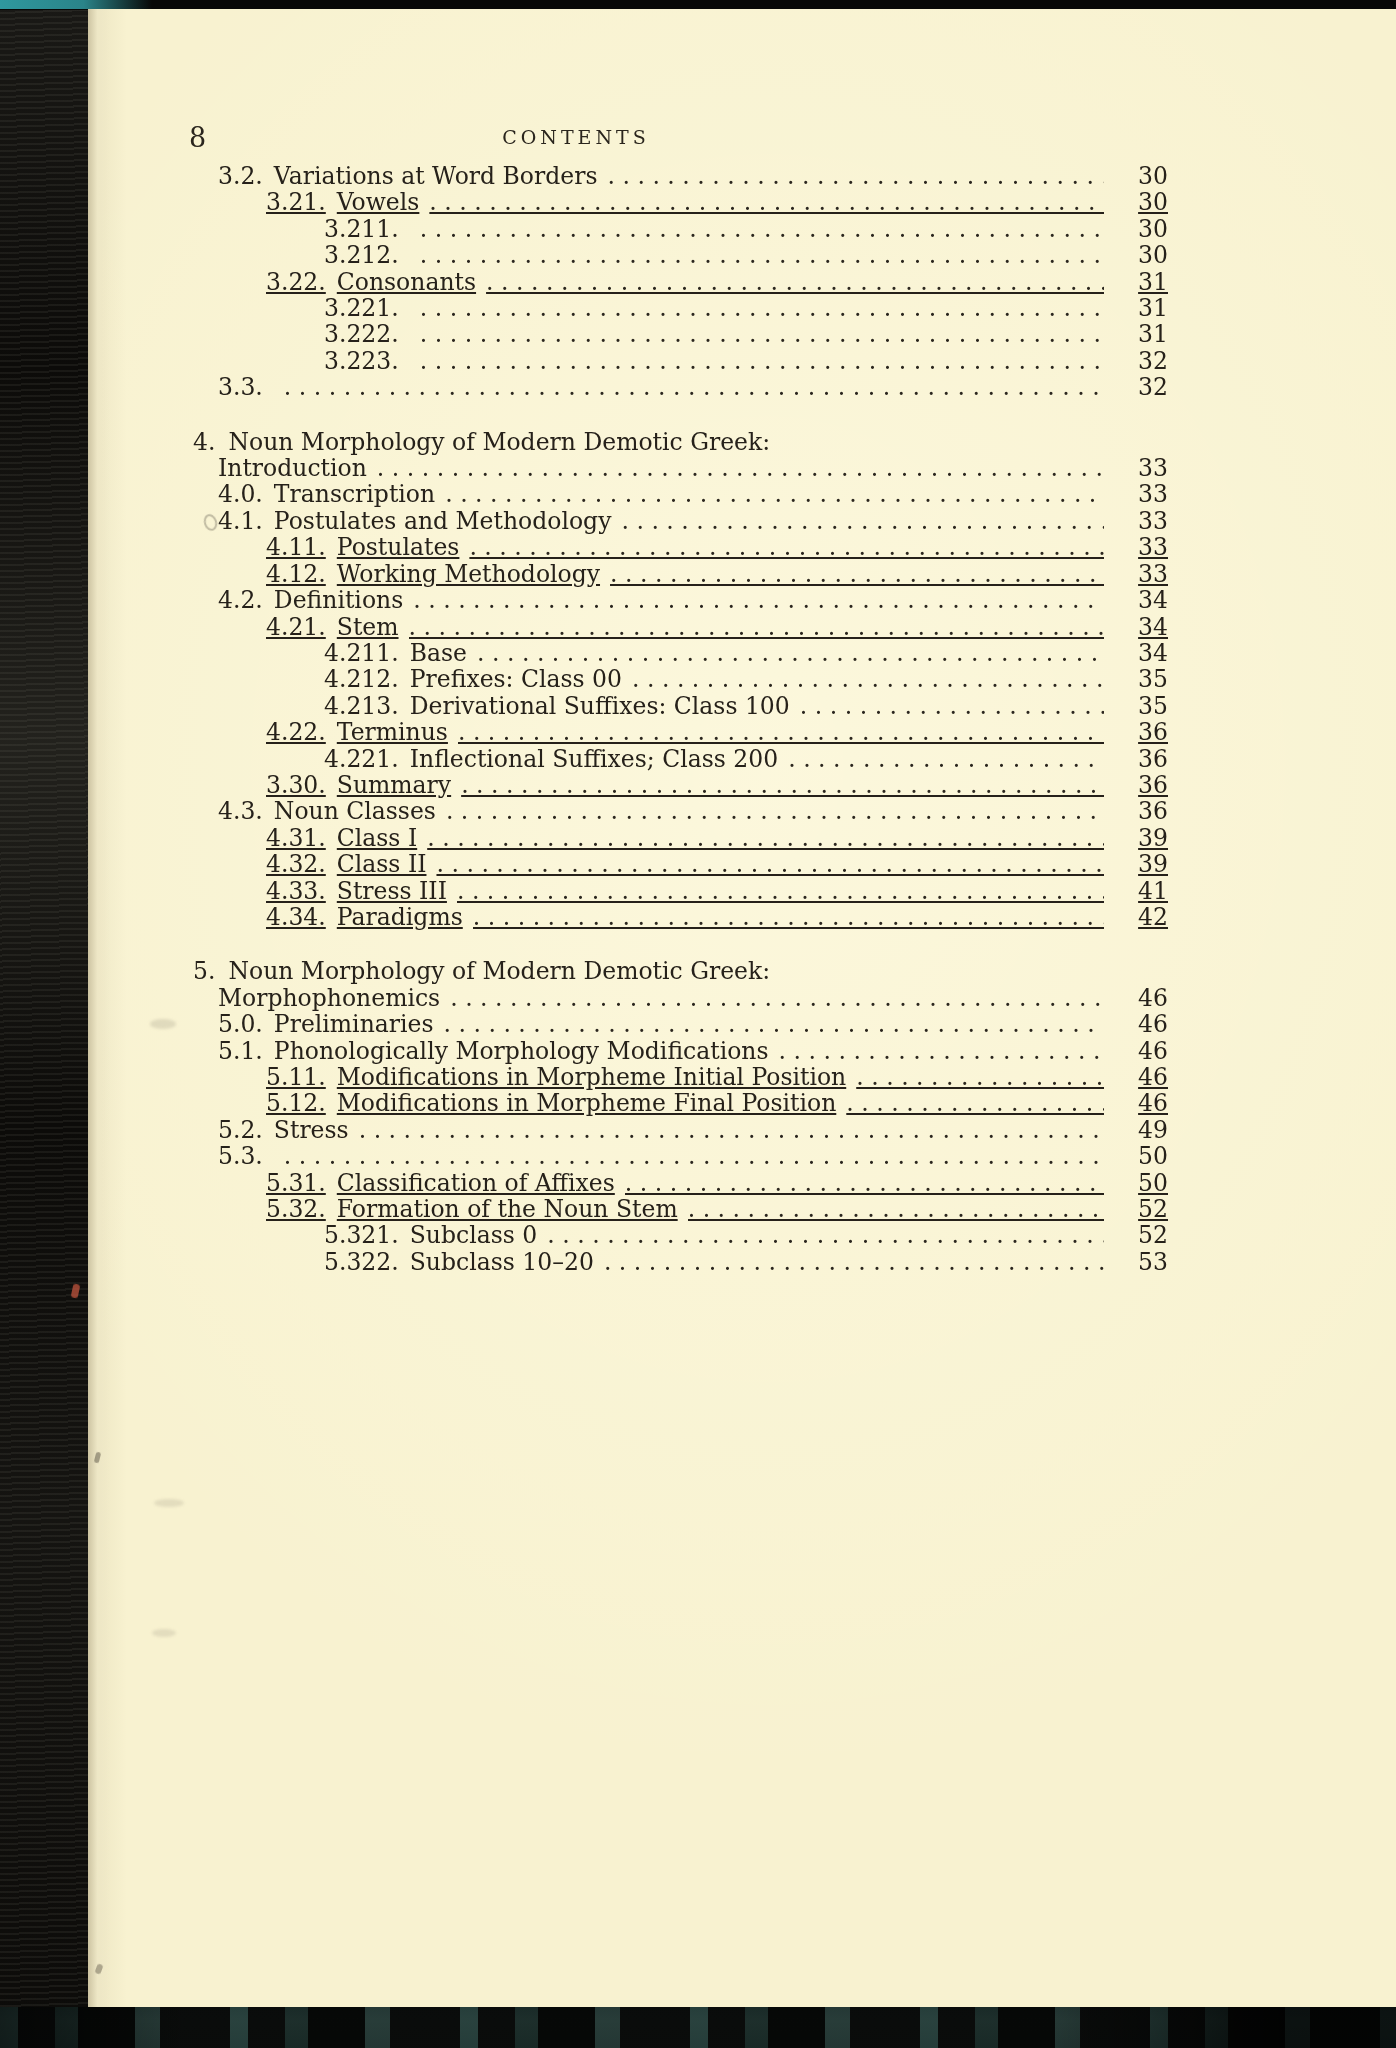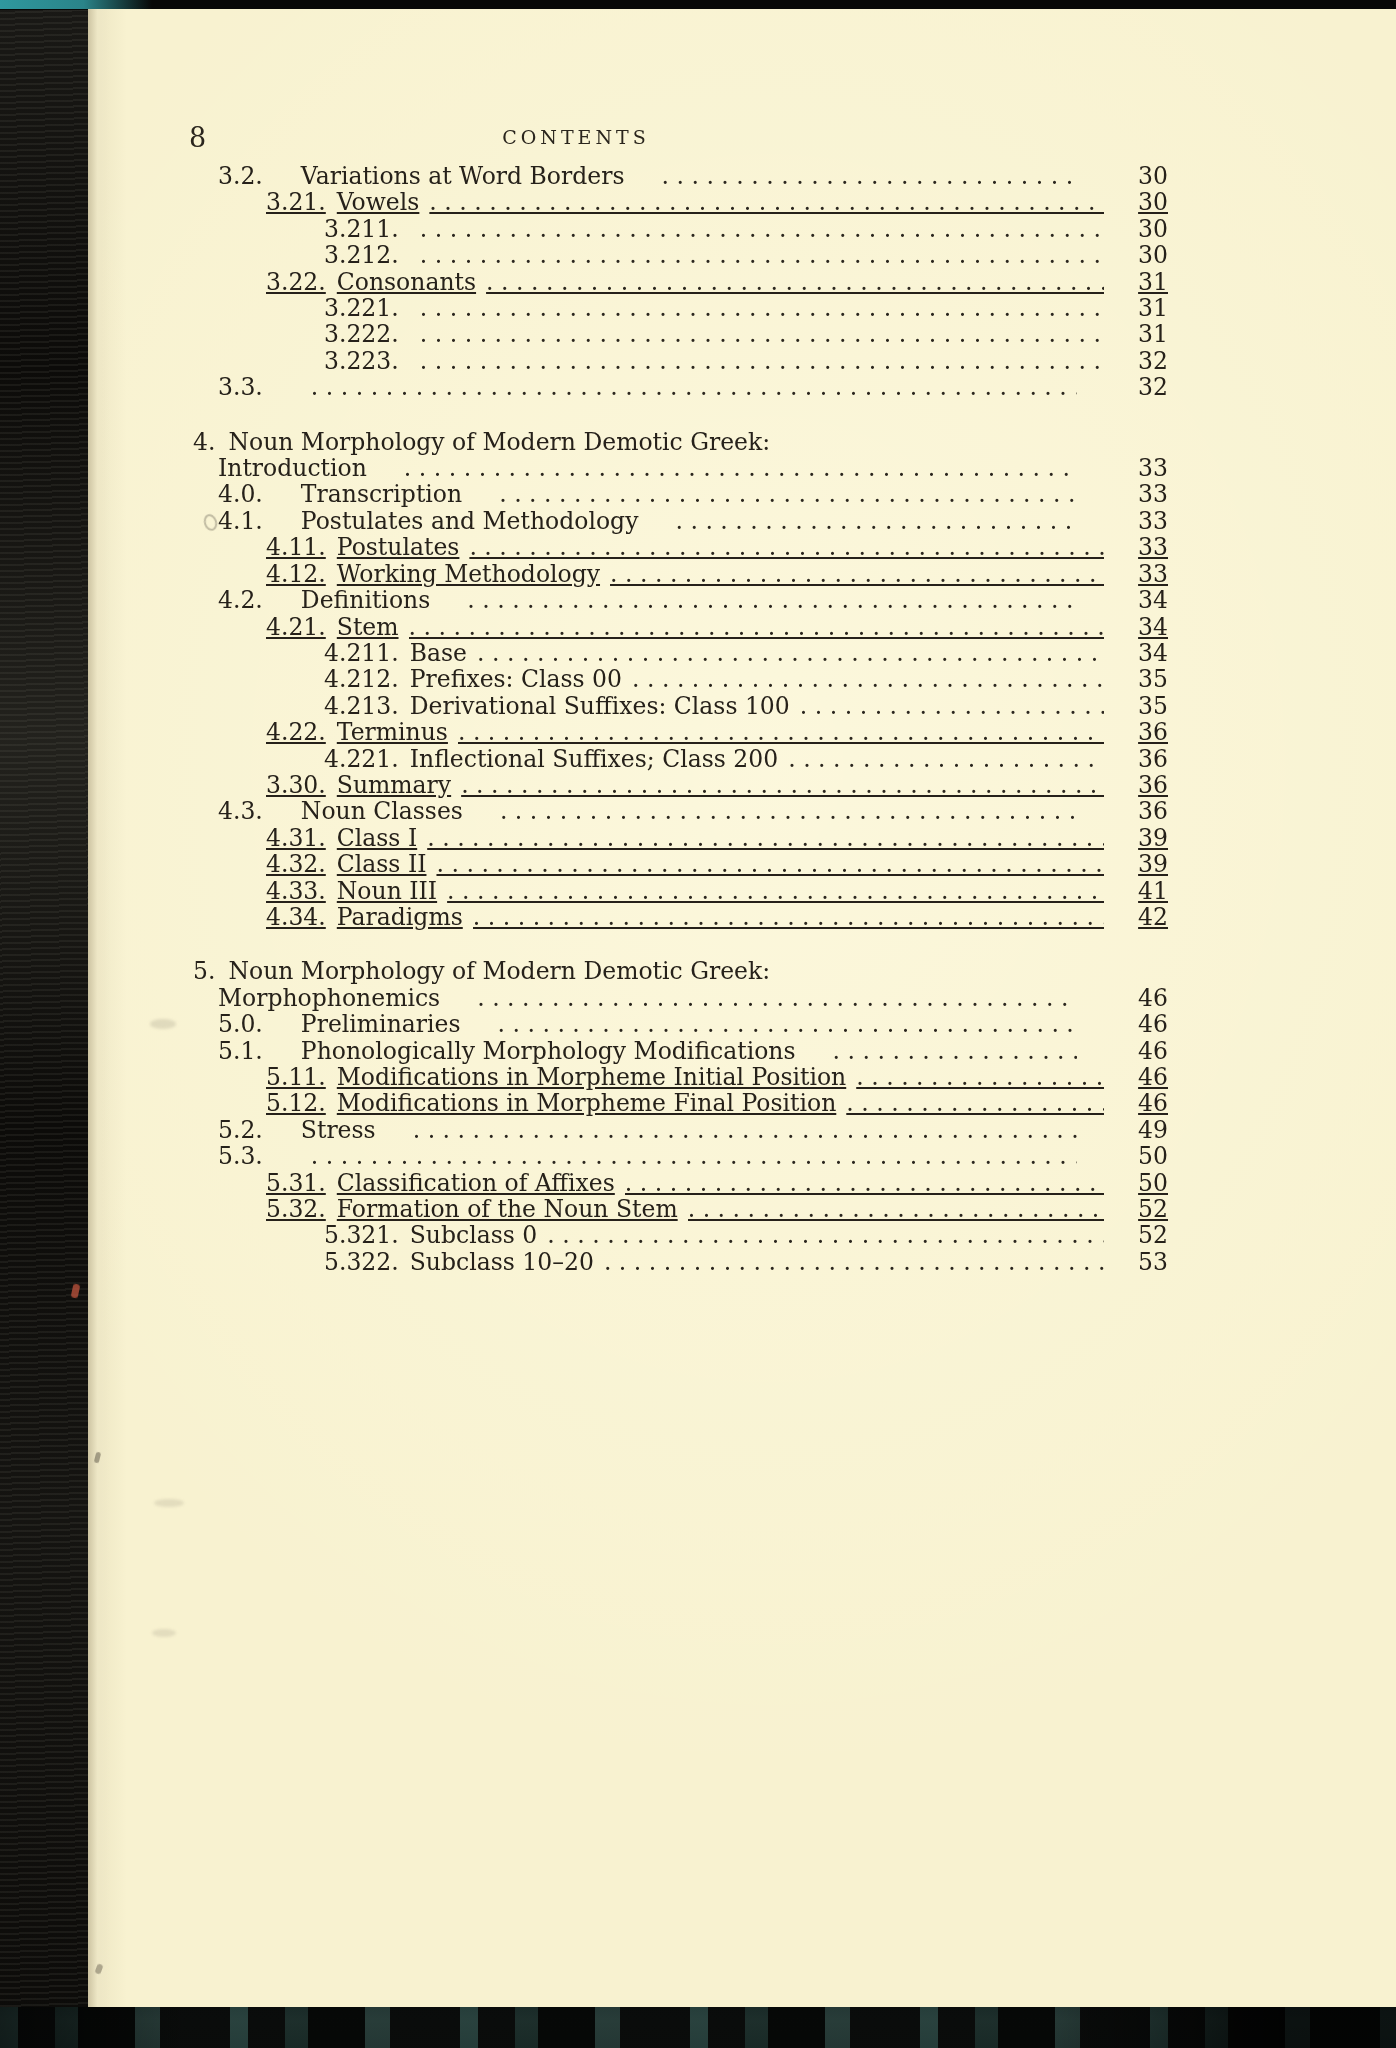--- a/index.html
+++ b/index.html
@@ -52,21 +52,21 @@
   }
   
   .header { position:relative; padding-top:117px; color:#2a251d; }
   .folio { position:absolute; left:101px; top:113px; font-size:27px; }
   .running-head { margin-left:105px; width:734px; text-align:center; font-size:19px; letter-spacing:4px;padding-left:16px; }
   
   .toc { position:relative; margin-top:15px; padding-left:105px; padding-right:228px; color:#26211a; }
   .section + .section { margin-top:28px; }
   .row { display:flex; align-items:baseline; line-height:26.4px; font-size:23.5px; white-space:nowrap; }
   .lvl0 { padding-left:0; }
-  .lvl1 { padding-left:25px;gap:27px; }
+  .lvl1 { padding-left:25px; }
   .lvl2 { padding-left:73px;text-decoration:underline; }
   .lvl3 { padding-left:131px; }
   .num { margin-right:11px; }
   .num:empty { display:none; }
   .title { }
   .title:empty { display:none; }
   .heading .num { margin-right:13px; }
   .dots {
     flex:1 1 auto; overflow:hidden; white-space:nowrap;
     margin-left:10px; margin-right:6px;
@@ -239,21 +239,21 @@
           <span class="pg">39</span>
         </div>
         <div class="row lvl2">
           <span class="num">4.32.</span>
           <span class="title">Class II</span>
           <span class="dots"></span>
           <span class="pg">39</span>
         </div>
         <div class="row lvl2">
           <span class="num">4.33.</span>
-          <span class="title">Noun III</span>
+          <span class="title">Stress III</span>
           <span class="dots"></span>
           <span class="pg">41</span>
         </div>
         <div class="row lvl2">
           <span class="num">4.34.</span>
           <span class="title">Paradigms</span>
           <span class="dots"></span>
           <span class="pg">42</span>
         </div>
       </div>

